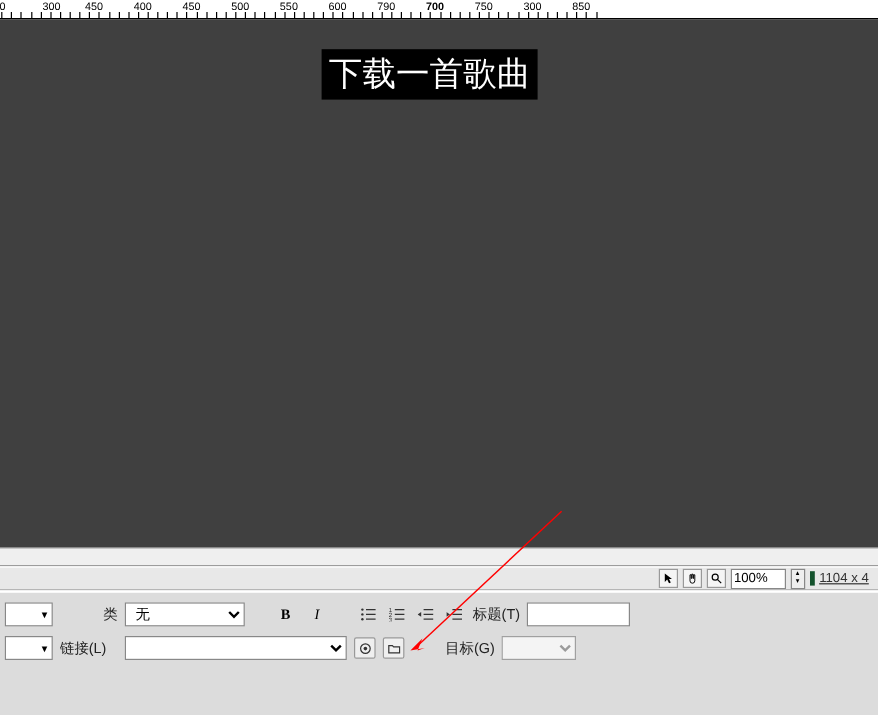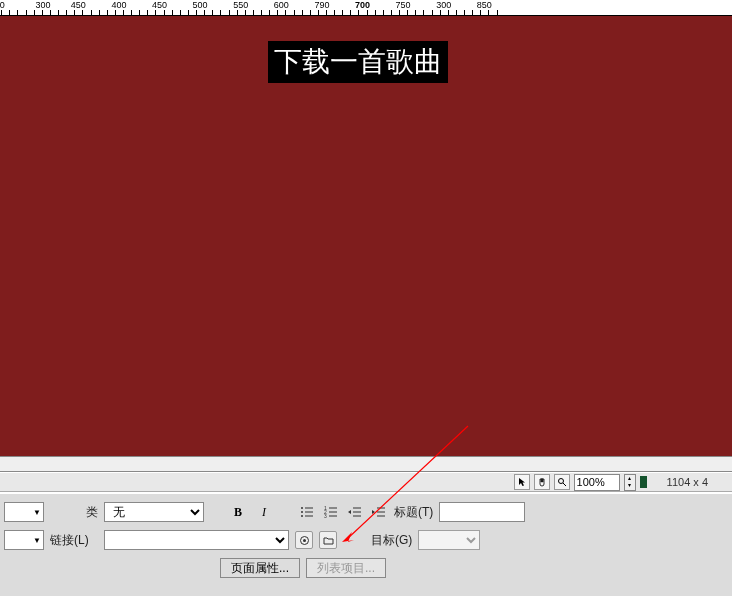--- a/index.html
+++ b/index.html
@@ -27,21 +27,21 @@
     }
     .ruler-tick.minor { height: 5px; }
     .ruler-label {
       position: absolute;
       top: 0;
       font-size: 9px;
       transform: translateX(-50%);
     }
     .canvas {
       height: 440px;
-      background: #7f1d1d;
+      background: #404040;
       position: relative;
       padding-left: 27px;
     }
     .heading {
       position: absolute;
       top: 25px;
       left: 268px;
       background: #000;
       color: #fff;
       font-size: 28px;
@@ -96,22 +96,23 @@
       width: 12px;
       height: 17px;
       display: inline-flex;
       flex-direction: column;
       border: 1px solid #888;
     }
     .zoom-spin div { flex: 1; font-size: 6px; text-align: center; line-height: 7px; background: #efefef; cursor: pointer; }
     .dim-label {
       font-size: 11px;
       color: #333;
-      padding: 0 20px;
-      border-left: 7px solid #14532d;
+      padding: 0 4px;
+      border-left: 4px solid #14532d;
+      text-decoration: underline;
     }
     .properties-panel {
       height: 104px;
       background: #dcdcdc;
       border-top: 2px solid #fff;
       padding: 6px 4px 4px;
     }
     .prop-row {
       display: flex;
       align-items: center;
@@ -378,18 +379,13 @@
       <svg width="11" height="11" viewBox="0 0 11 11">
           <path d="M1 3 L4 3 L5 4 L10 4 L10 9 L1 9 Z" fill="none" stroke="#333"></path>
         </svg>
     </div>
     <div style="width:22px"></div>
     <span class="prop-label">目标(G)</span>
     <select class="prop-select target-sel" disabled="">
       <option></option>
     </select>
   </div>
-  <div class="prop-row">
-    <div class="row-indent"></div>
-    <button class="prop-button">页面属性...</button>
-    <button class="prop-button disabled">列表项目...</button>
-  </div>
 </div>
 
 </body></html>

